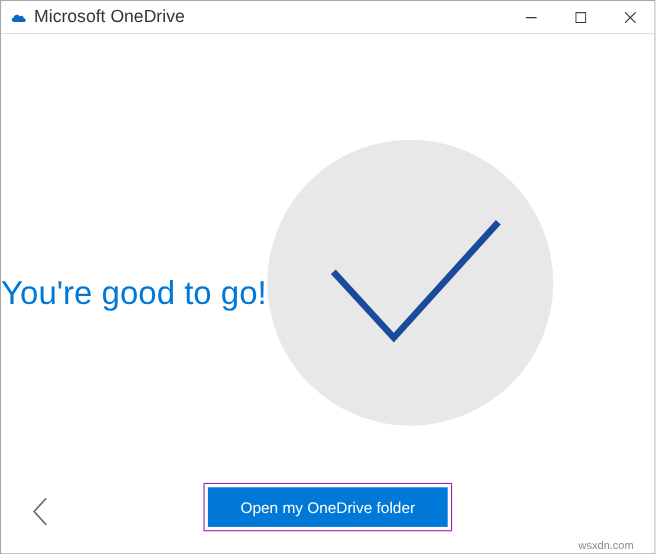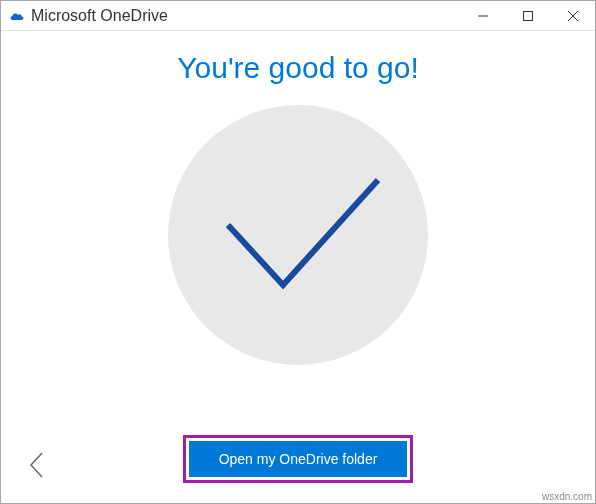--- a/index.html
+++ b/index.html
@@ -50,21 +50,21 @@
       height: 100%;
       display: flex;
       align-items: center;
       justify-content: center;
       color: #555;
       font-family: "Segoe UI", sans-serif;
     }
     .content {
       flex: 1;
       display: flex;
-      flex-direction: column;
+      flex-direction: row;
       align-items: center;
       padding-top: 20px;
       position: relative;
     }
     .headline {
       color: #0078d7;
       font-weight: 300;
       font-size: 30px;
       margin-bottom: 20px;
     }
@@ -91,35 +91,35 @@
       left: 20px;
       bottom: 18px;
       width: 30px;
       height: 40px;
       display: flex;
       align-items: center;
       justify-content: center;
       color: #555;
     }
     .open-btn-wrap {
-      border: 3px solid #a21caf;
+      border: 1px solid #a21caf;
       padding: 3px;
     }
     .open-btn {
       background: #0078d7;
       color: #fff;
       border: none;
       font-size: 14px;
       padding: 10px 30px;
       cursor: pointer;
       font-family: inherit;
     }
     .watermark {
       position: absolute;
-      right: 4px;
+      right: 20px;
       bottom: 2px;
       font-size: 10px;
       color: #888;
     }
   </style>
 </head>
 <body>
 
 <div class="window">
   <div class="title-bar">

